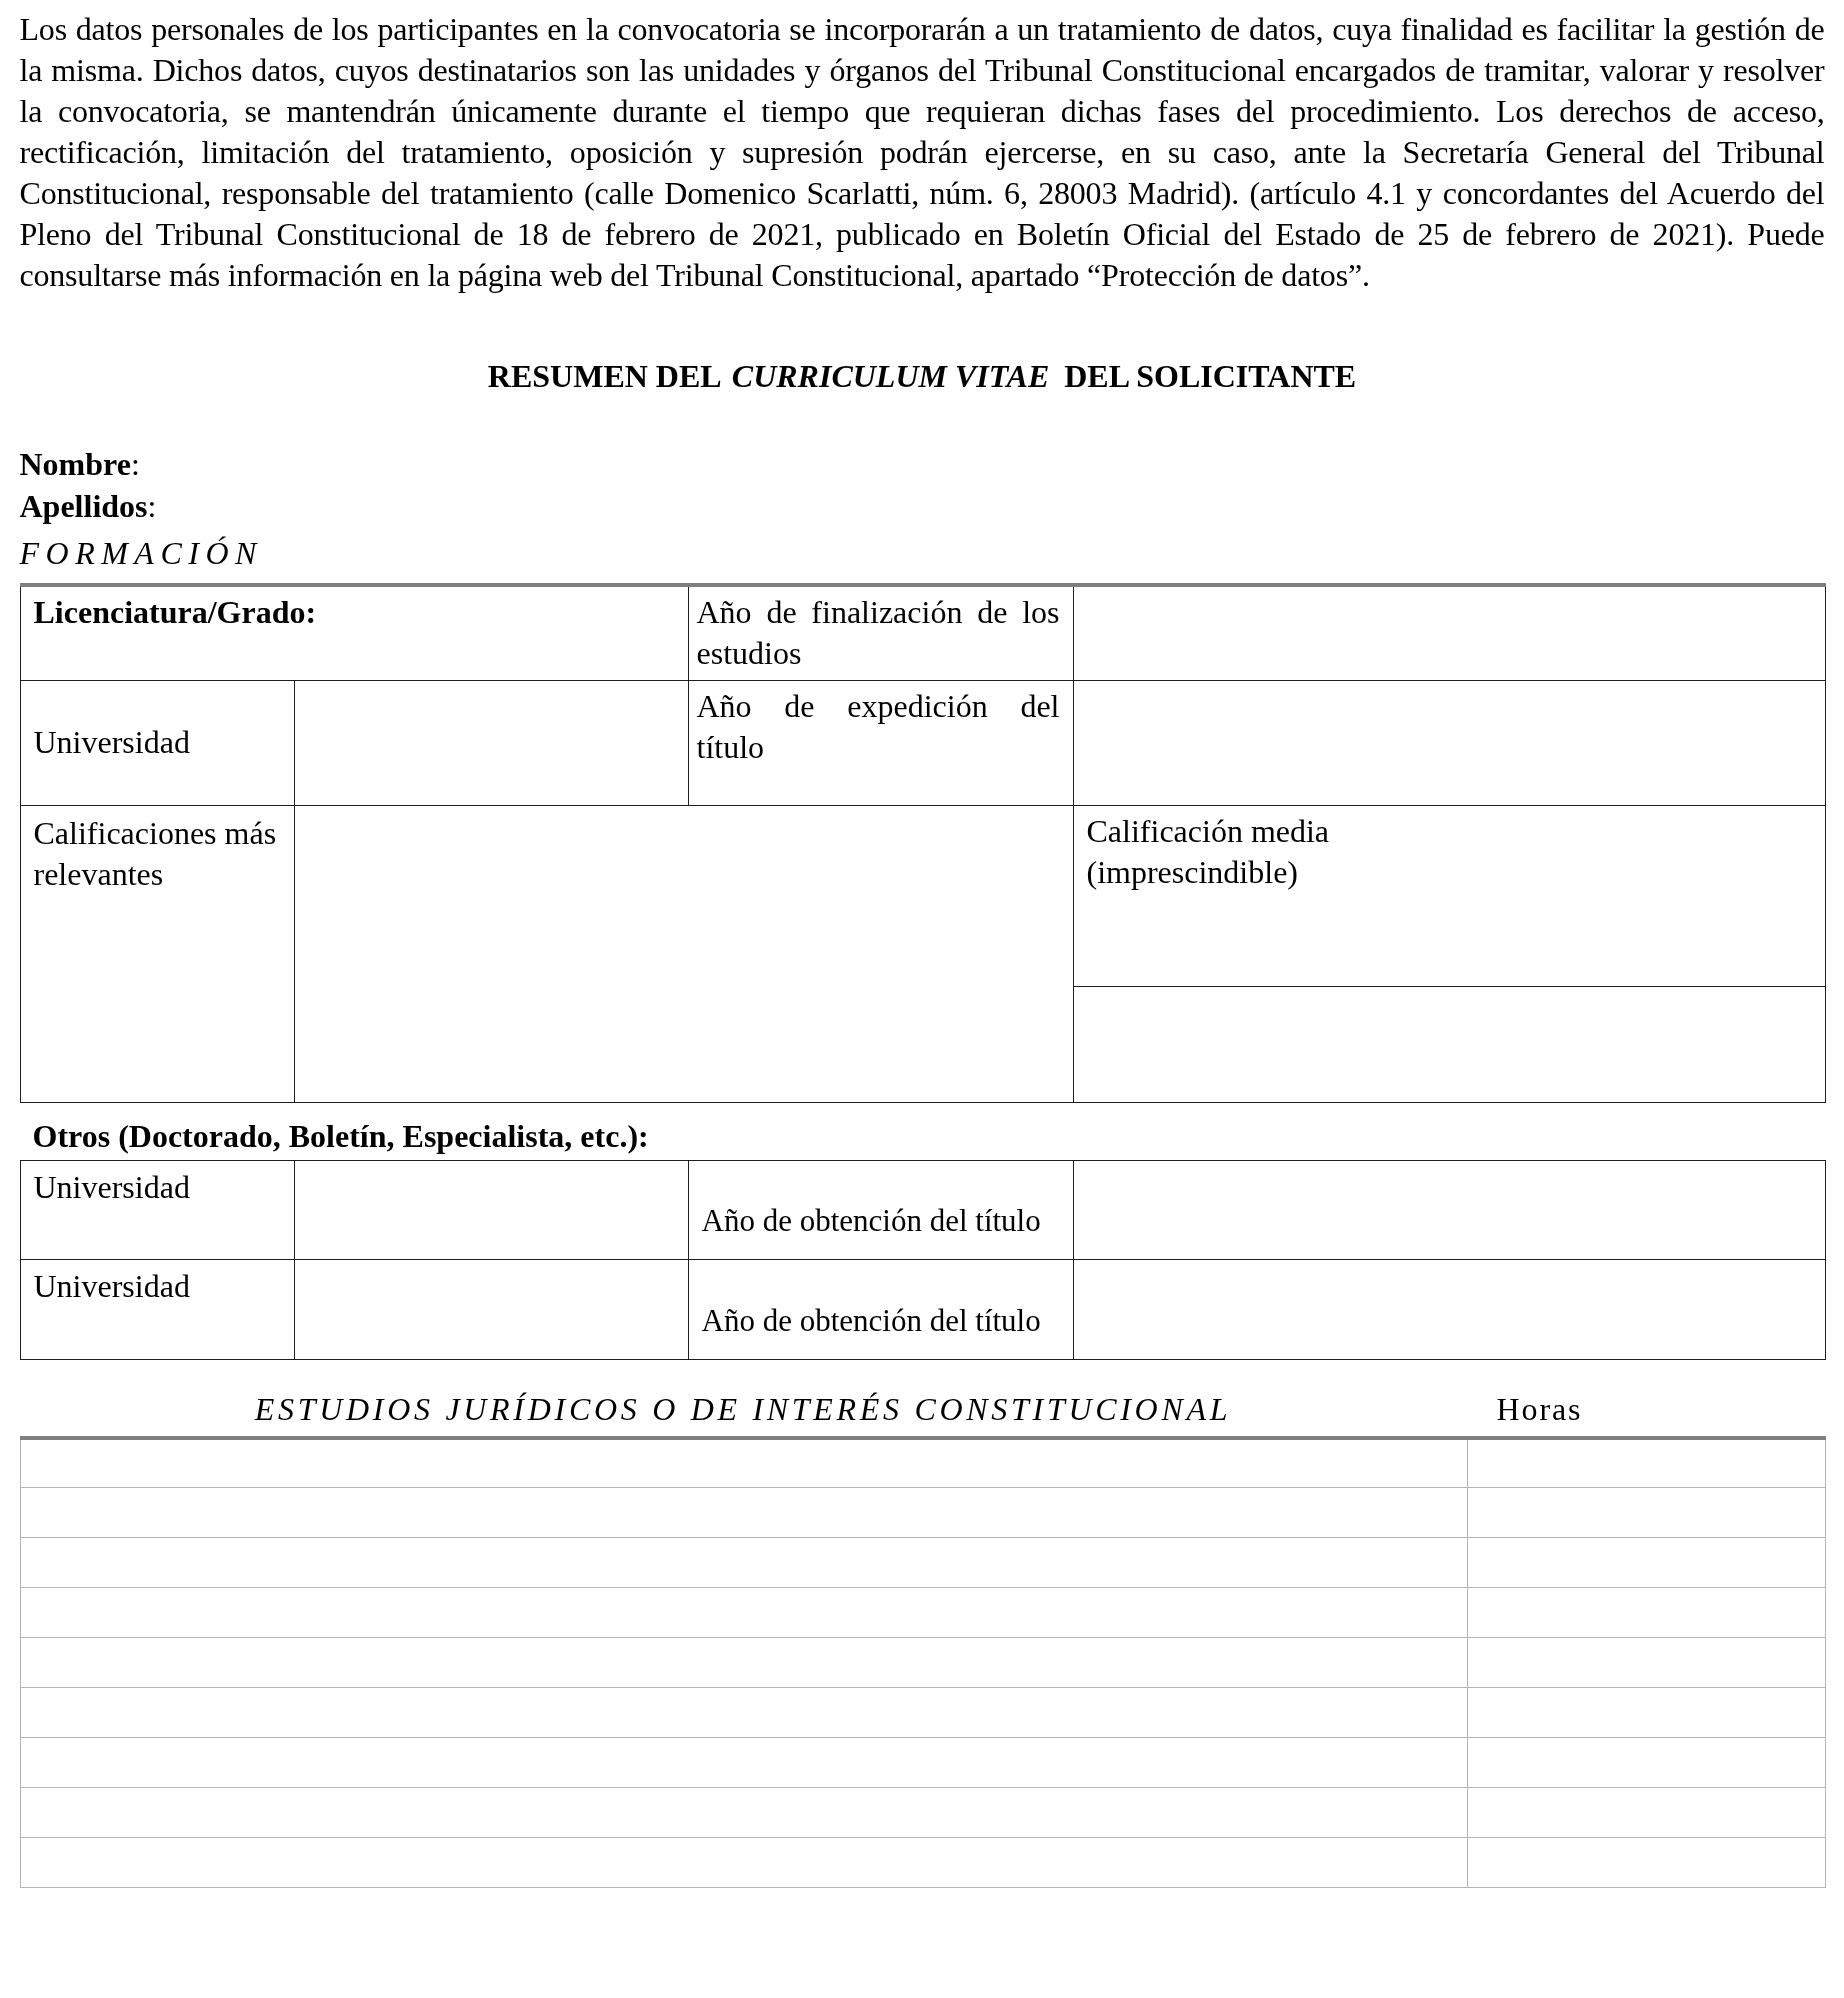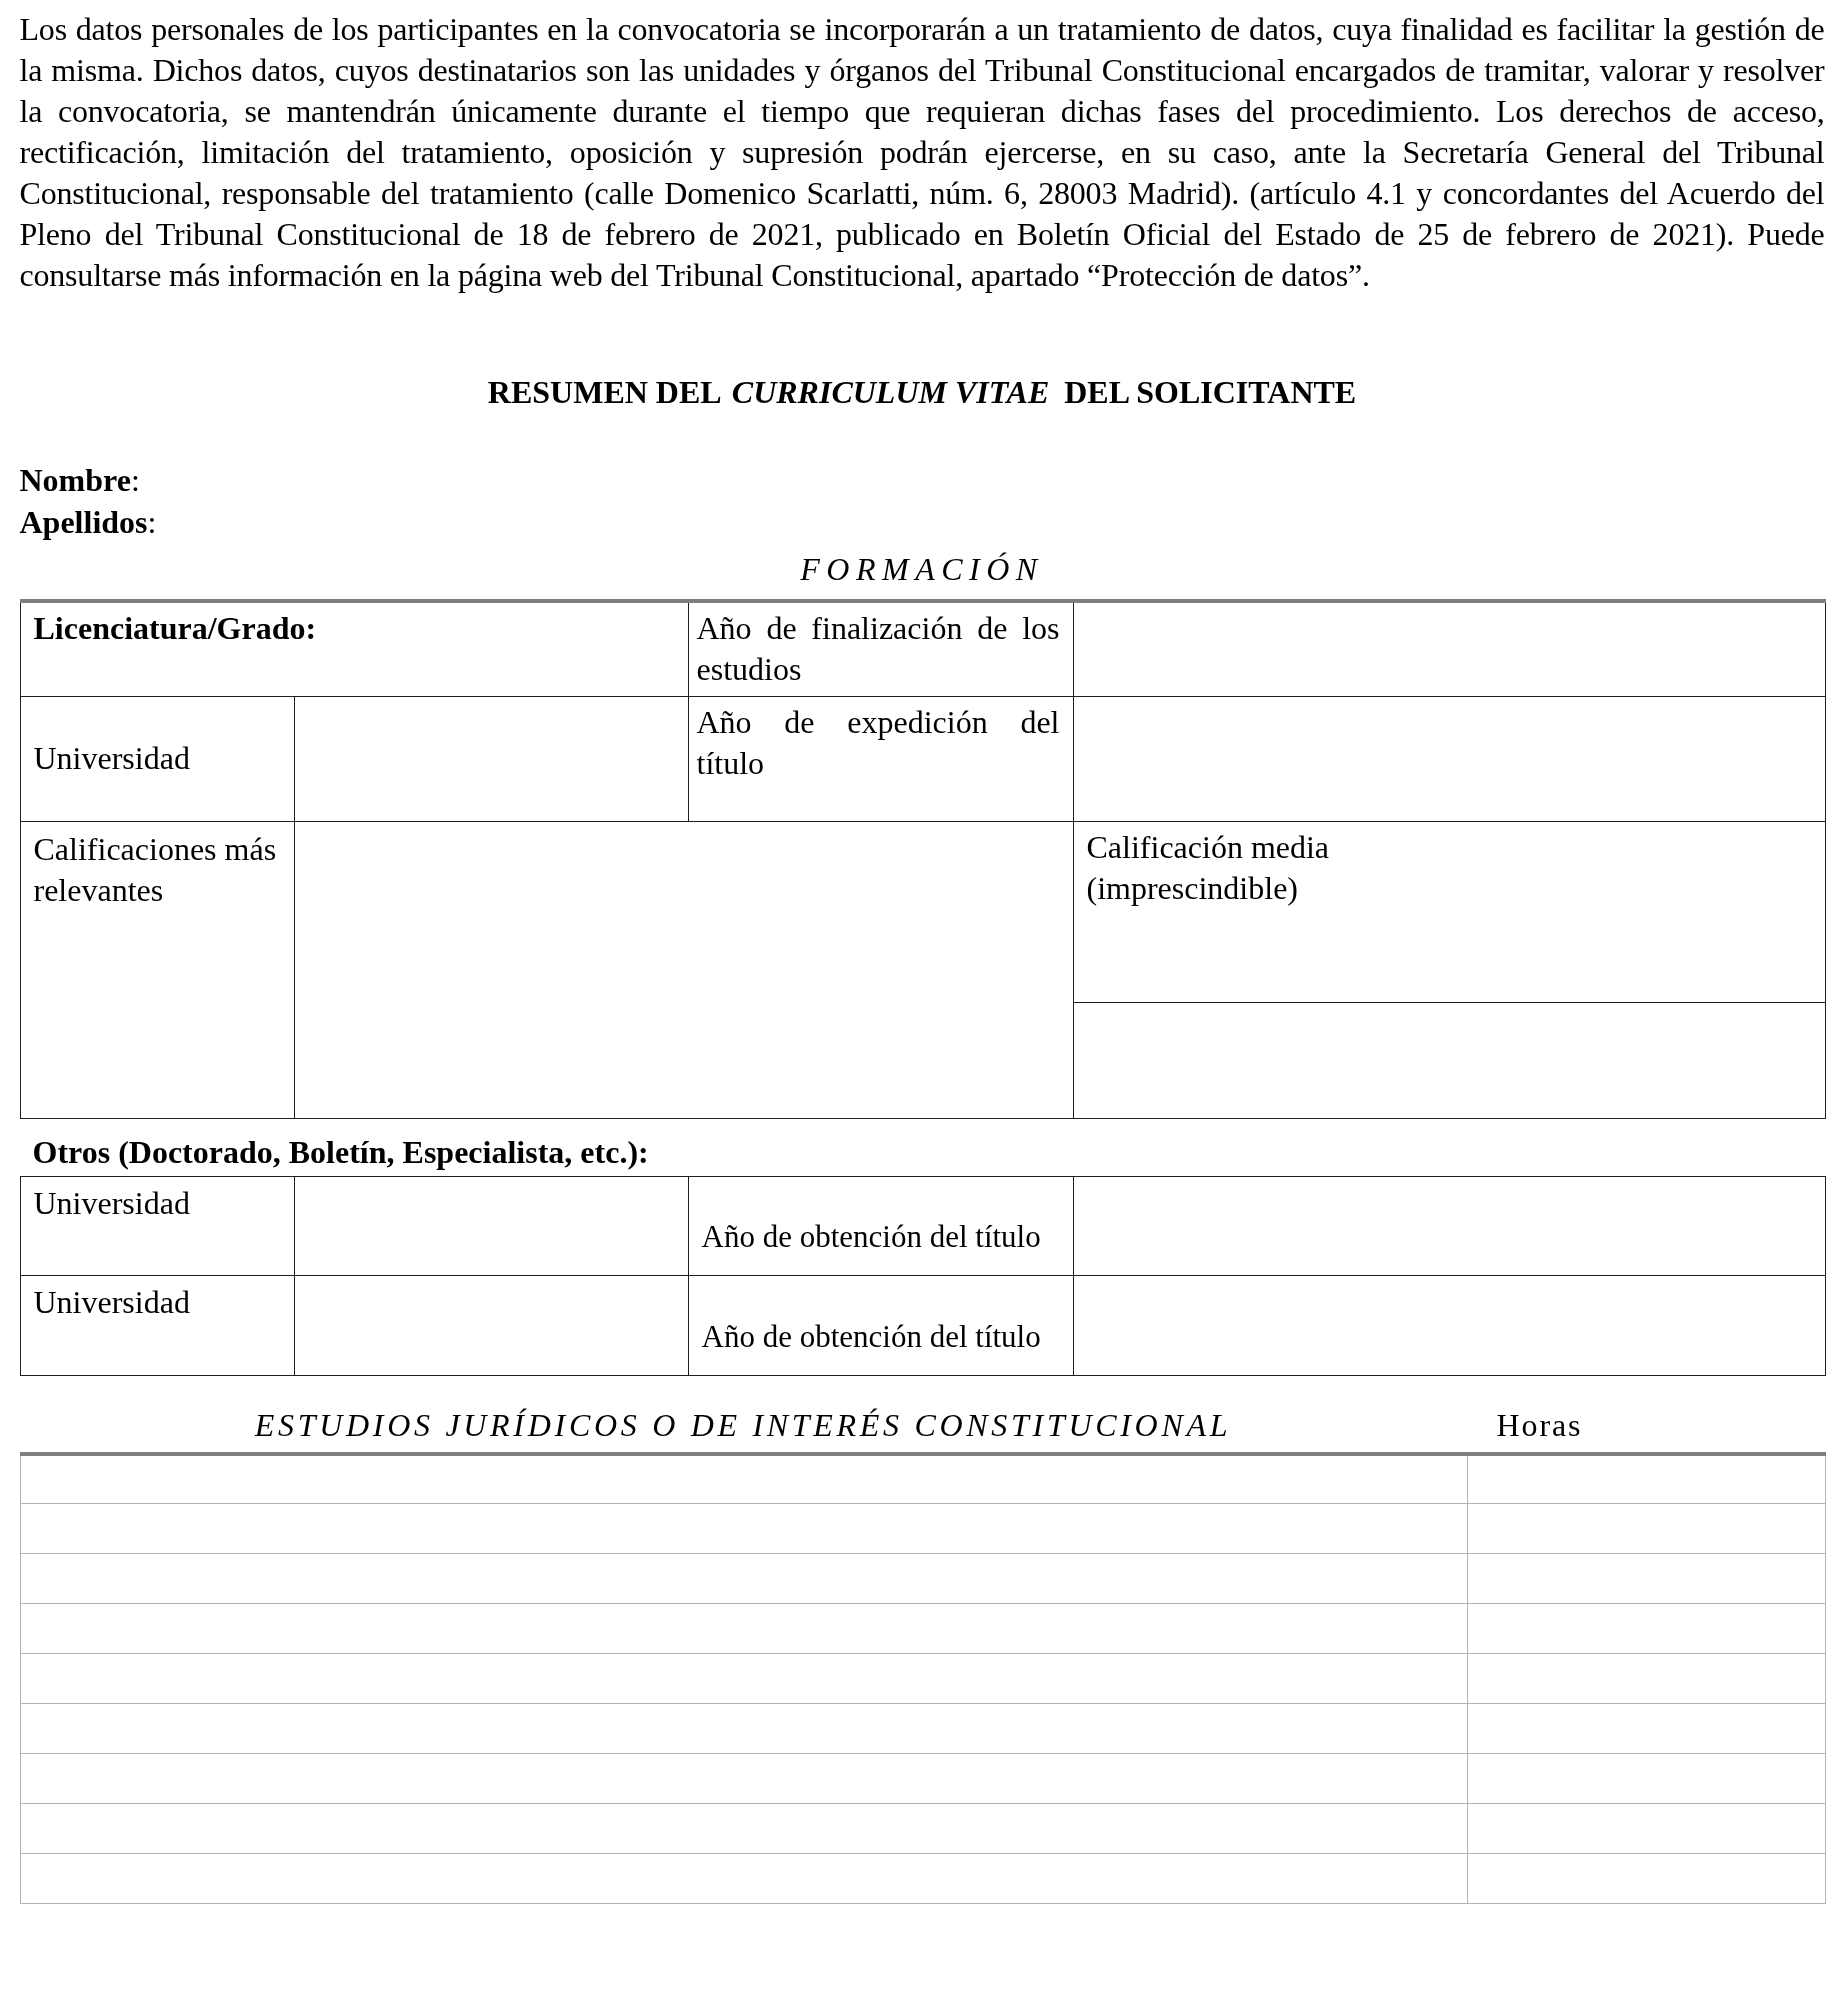--- a/index.html
+++ b/index.html
@@ -16,37 +16,37 @@
   
   .intro {
     font-size: 32px;
     line-height: 41px;
     text-align: justify;
     letter-spacing: -0.2px;
   }
 
   
   .title {
-    margin-top: 78px;
+    margin-top: 62px;
     text-align: center;
     font-size: 32px;
     font-weight: bold;
     white-space: nowrap;
   }
   .title .ital { font-style: italic; margin: 0 15px 0 10.2px; }
 
   
   .fields { margin-top: 48px; font-size: 32px; line-height: 42px; }
   .fields .b { font-weight: bold; }
   .field-value { display: inline-block; min-width: 390px; min-height: 28px; vertical-align: bottom; }
 
   
   .formacion-heading {
     margin-top: 7.4px;
-    text-align: center;
+    text-align: left;
     font-size: 32px;
     font-style: italic;
     letter-spacing: 6.5px;
   }
 
   
   table { border-collapse: collapse; table-layout: fixed; width: 1805px; }
   td { font-size: 32px; line-height: 41px; vertical-align: top; padding: 5.6px 13px; overflow: hidden; }
 
   .formacion-table { margin-top: 11px; border: 1.9px solid #1f1f1f; border-top: 4.6px solid #7f7f7f; }

